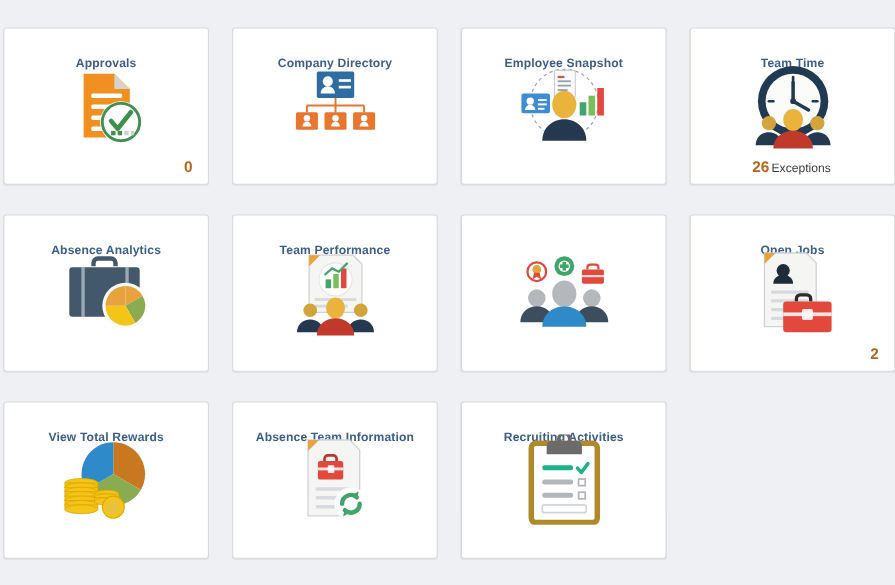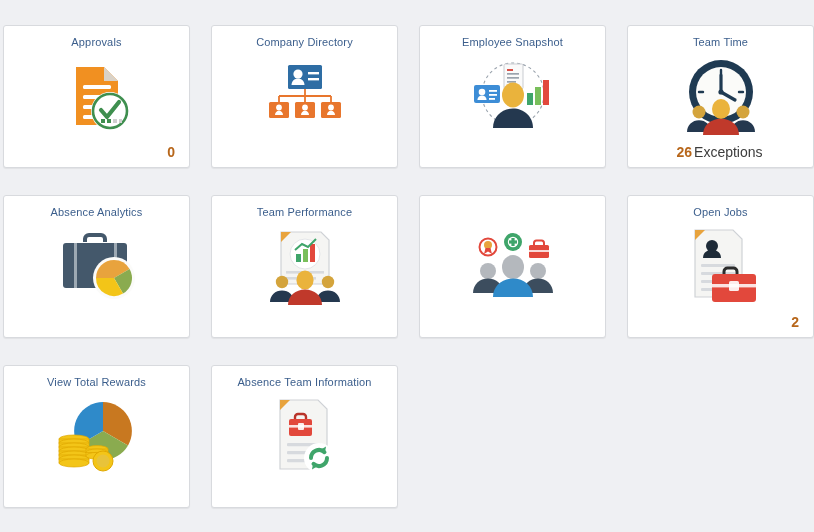--- a/index.html
+++ b/index.html
@@ -27,22 +27,22 @@
     box-shadow: 0 1px 1px rgba(0,0,0,0.06);
     position: relative;
     box-sizing: border-box;
     overflow: hidden;
     cursor: pointer;
   }
   .tile-title {
     text-align: center;
     color: #3b5e8c;
     font-size: 11px;
-    font-weight: normal;
-    padding-top: 10px;
+    font-weight: bold;
+    padding-top: 26px;
     letter-spacing: 0.15px;
     line-height: 13px;
     user-select: none;
   }
   .tile-art {
     position: absolute;
     top: 28px;
     left: 0;
     right: 0;
     height: 84px;
@@ -62,21 +62,21 @@
     line-height: 15px;
     white-space: nowrap;
     overflow: hidden;
   }
   .tile-count {
     color: #b7661a;
     font-size: 14px;
     font-weight: bold;
     margin-right: 2px;
   }
-  .tile-count-label { font-size: 14px; color: #3c3c3c; }
+  .tile-count-label { font-size: 11px; color: #3c3c3c; }
   .footer-left { text-align: center; }
 </style>
 </head>
 <body>
 
 <div id="tile-grid">
     <div class="tile">
       <div class="tile-title">Approvals</div>
       <div class="tile-art">
 <svg width="78" height="78" viewBox="0 0 78 78">
@@ -332,13 +332,30 @@
   <circle cx="53" cy="62" r="15" fill="#fff"></circle>
   <g fill="none" stroke="#3fa56a" stroke-width="4" stroke-linecap="round">
     <path d="M45 62 a8 8 0 0 1 13.5 -5.8"></path>
     <path d="M61 62 a8 8 0 0 1 -13.5 5.8"></path>
   </g>
   <path d="M60 50.5 l-1.2 7 l-6.3 -2.6 Z" fill="#3fa56a"></path>
   <path d="M46 73.5 l1.2 -7 l6.3 2.6 Z" fill="#3fa56a"></path>
 </svg>
       </div>
     </div>
+    <div class="tile">
+      <div class="tile-title">Recruiting Activities</div>
+      <div class="tile-art">
+<svg width="72" height="82" viewBox="0 0 72 82">
+  <rect x="6" y="8" width="60" height="72" rx="4" fill="#fff" stroke="#b08a2a" stroke-width="5"></rect>
+  <path d="M24 6 h24 a4 4 0 0 1 4 4 v8 H20 v-8 a4 4 0 0 1 4 -4 Z" fill="#6b6b6b"></path>
+  <circle cx="36" cy="4" r="5" fill="none" stroke="#6b6b6b" stroke-width="3.4"></circle>
+  <rect x="16" y="28" width="28" height="4.5" rx="2" fill="#19b58a"></rect>
+  <path d="M48 30.5 l3.5 4 l6 -8" fill="none" stroke="#19b58a" stroke-width="3.2" stroke-linecap="round" stroke-linejoin="round"></path>
+  <rect x="16" y="41" width="28" height="4.5" rx="2" fill="#b3b6ba"></rect>
+  <rect x="49" y="40.5" width="6" height="6" fill="none" stroke="#b3b6ba" stroke-width="1.6"></rect>
+  <rect x="16" y="53" width="28" height="4.5" rx="2" fill="#b3b6ba"></rect>
+  <rect x="49" y="52.5" width="6" height="6" fill="none" stroke="#b3b6ba" stroke-width="1.6"></rect>
+  <rect x="16" y="64" width="40" height="7" rx="2" fill="none" stroke="#d3d6d9" stroke-width="1.6"></rect>
+</svg>
+      </div>
+    </div>
   </div>
 
 </body></html>

